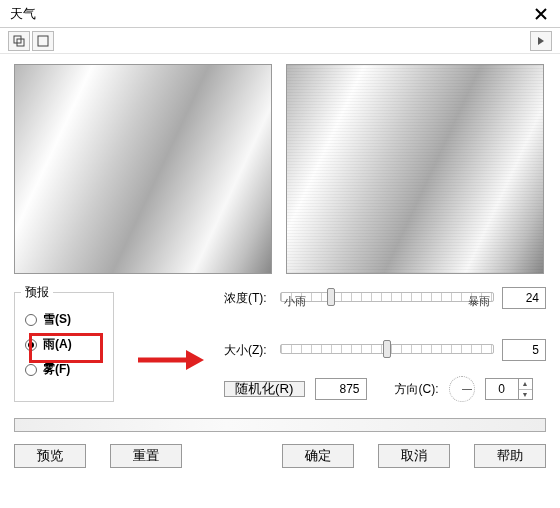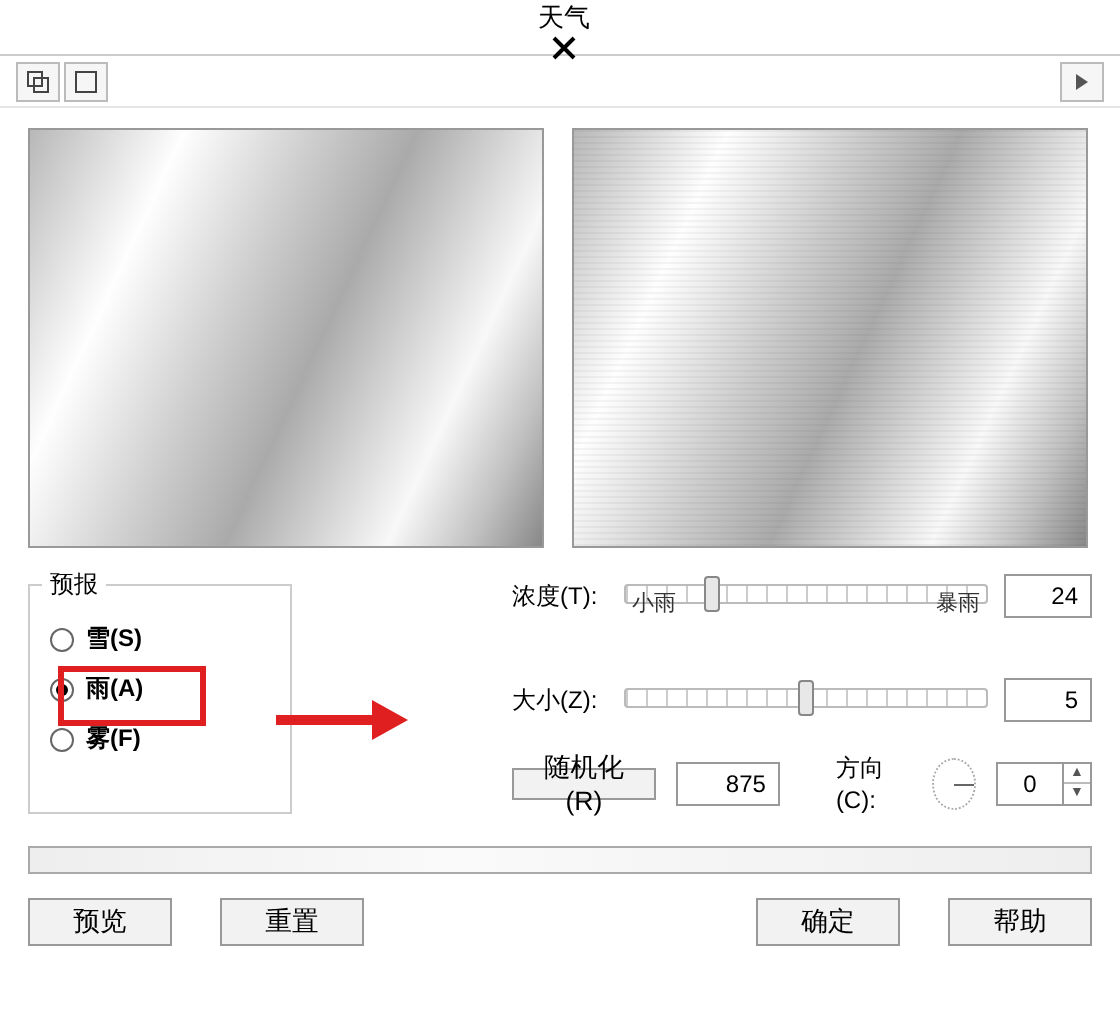--- a/index.html
+++ b/index.html
@@ -13,21 +13,20 @@
     overflow: hidden;
     color: #000;
   }
   .titlebar {
     height: 28px;
     border-bottom: 1px solid #ccc;
     display: flex;
     align-items: center;
     padding: 0 6px 0 10px;
     justify-content: space-between;
-    flex-direction: column;
   }
   .titlebar .title { font-size: 13px; }
   .close-x {
     width: 26px; height: 20px;
     display: flex; align-items: center; justify-content: center;
     cursor: pointer;
   }
   .close-x svg { width: 12px; height: 12px; }
   .toolbar {
     height: 26px;
@@ -63,21 +62,21 @@
   .preview.right::after {
     content: "";
     position: absolute; inset: 0;
     background: repeating-linear-gradient(0deg, rgba(0,0,0,0.04) 0 1px, transparent 1px 3px);
   }
   .lower {
     display: flex;
     margin-top: 10px;
   }
   .forecast {
-    width: 132px;
+    width: 100px;
     border: 1px solid #ccc;
     padding: 10px 10px 14px 10px;
     position: relative;
     margin-top: 8px;
   }
   .forecast .legend {
     position: absolute;
     top: -9px; left: 6px;
     background: #fff;
     padding: 0 4px;
@@ -326,14 +325,15 @@
     </svg>
 </div>
 
 <div class="progress-strip"></div>
 
 <div class="footer">
   <button class="btn">预览</button>
   <button class="btn">重置</button>
   <div class="spacer"></div>
   <button class="btn">确定</button>
+  <button class="btn">取消</button>
   <button class="btn">帮助</button>
 </div>
 
 </body></html>

